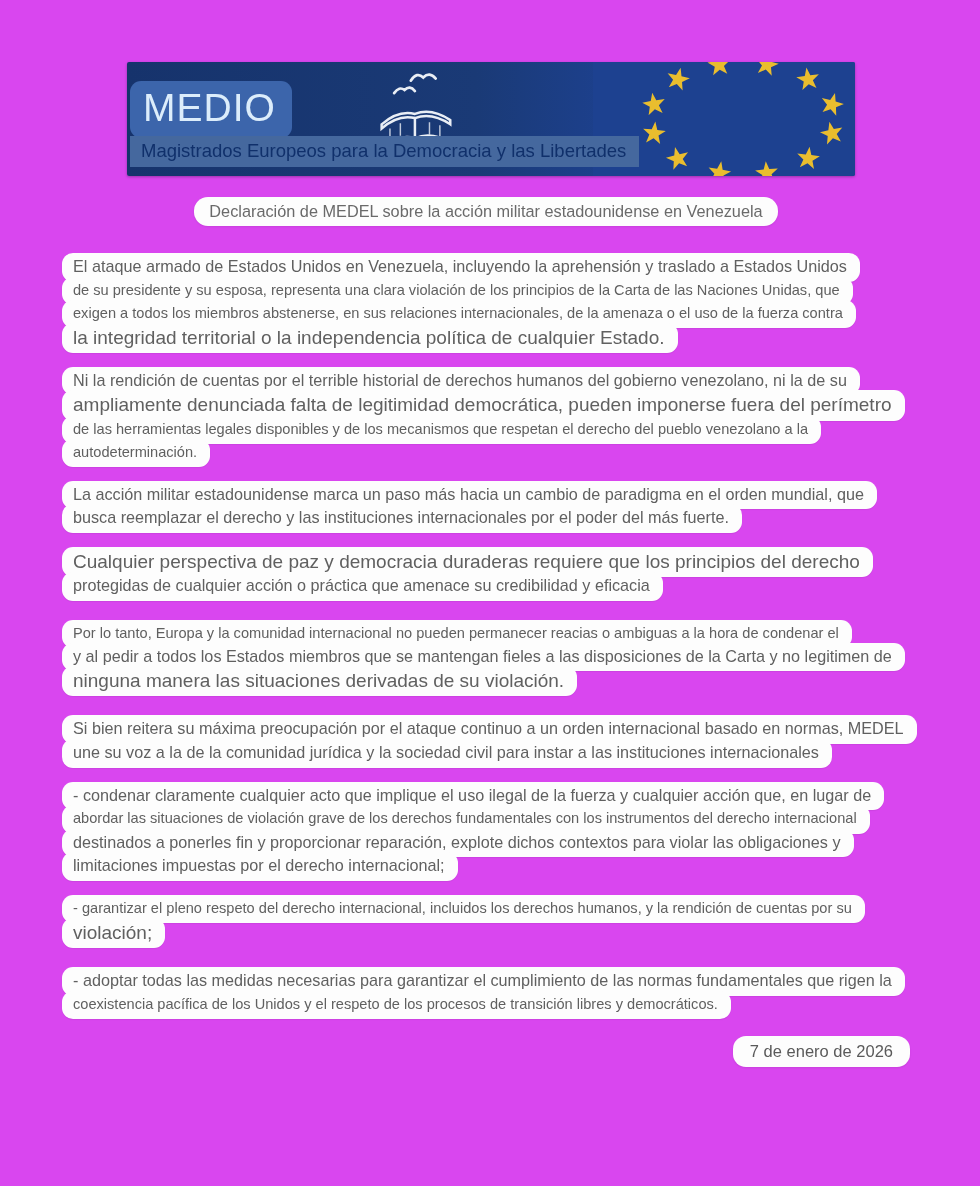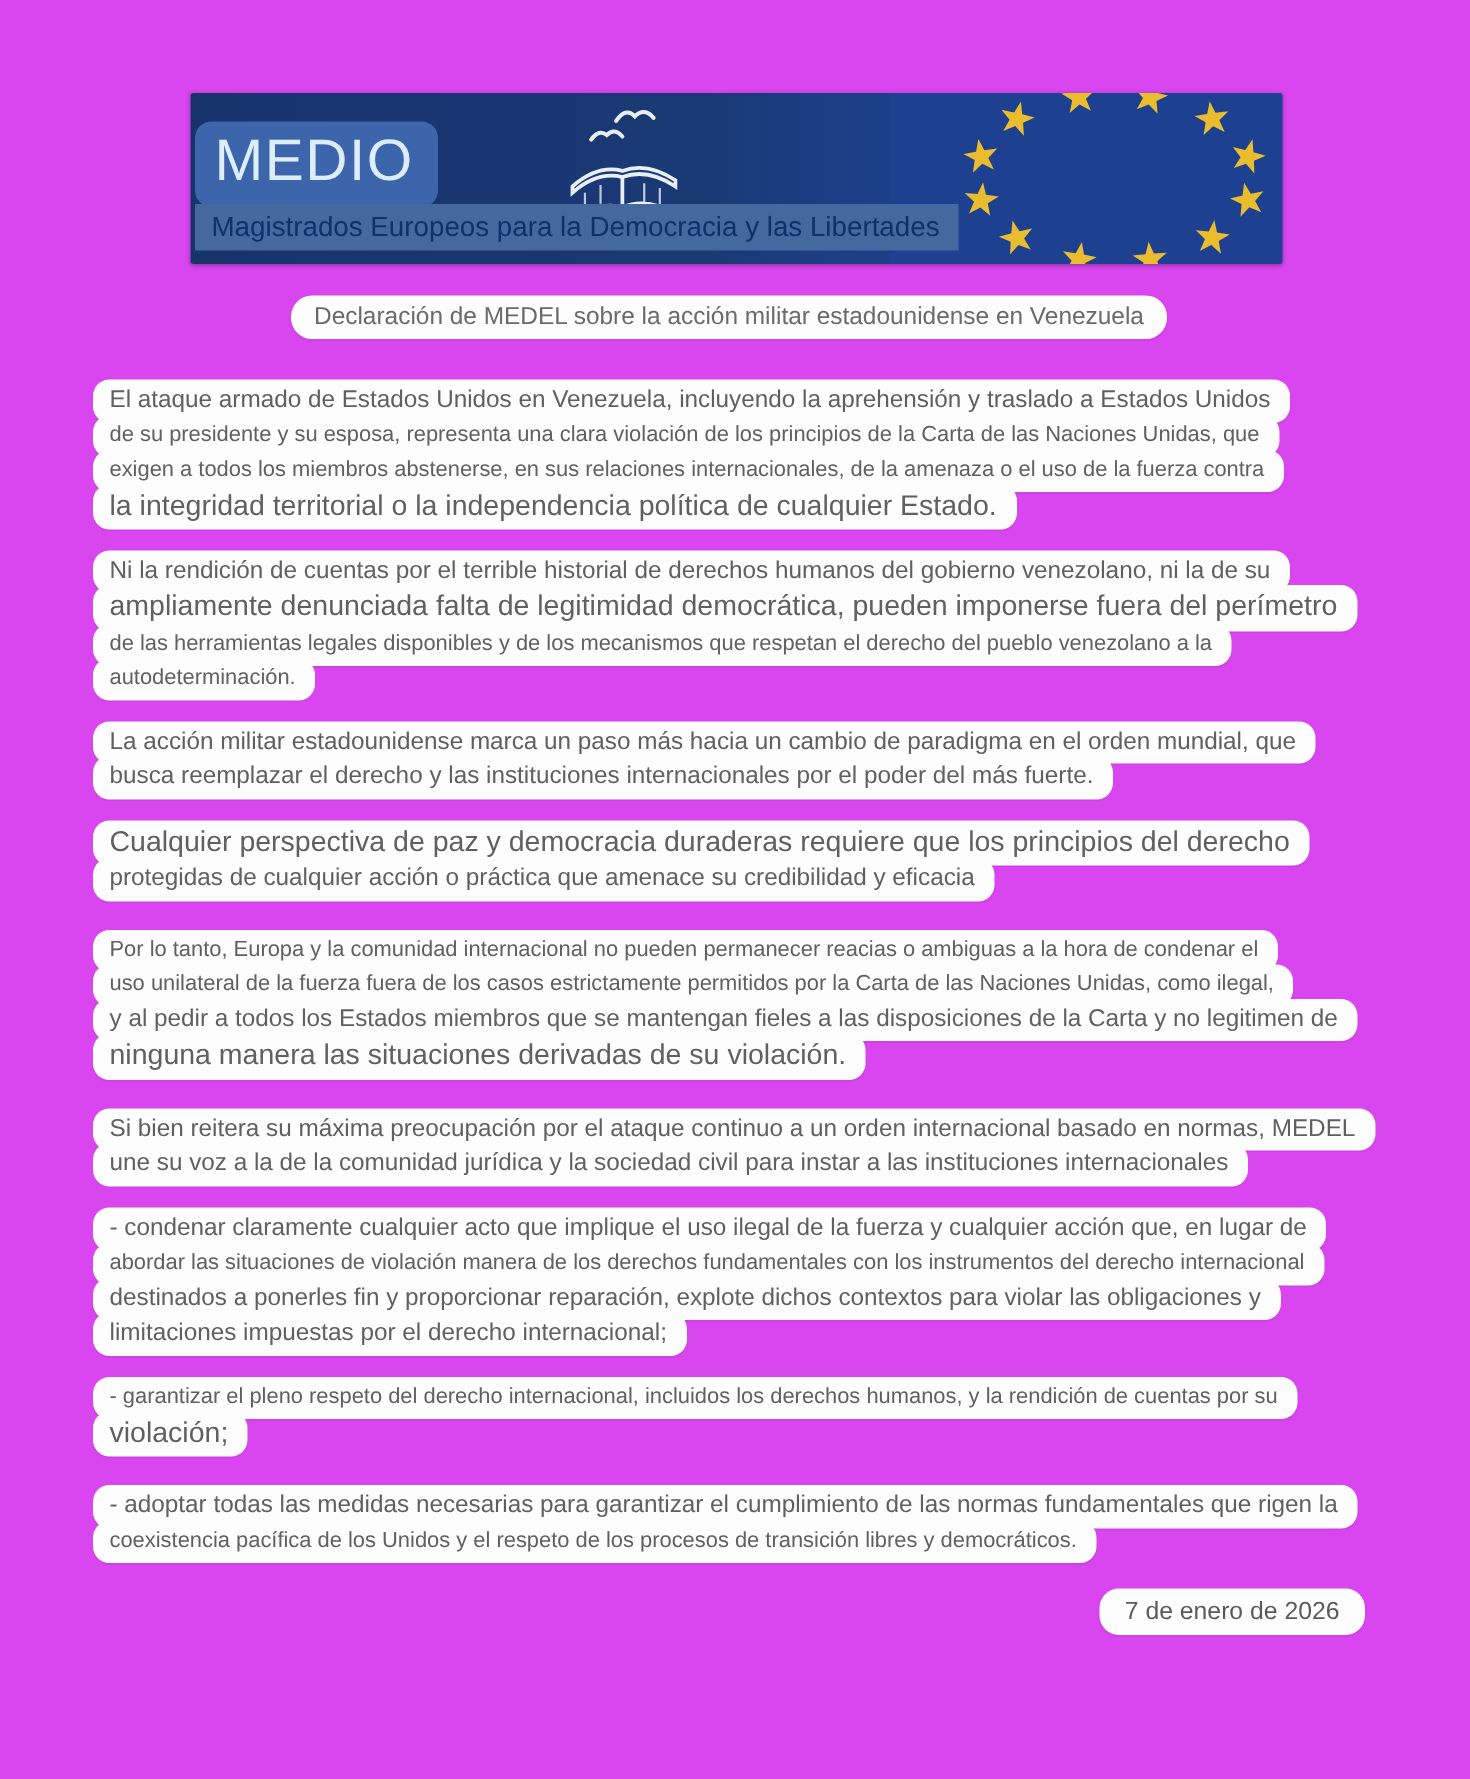--- a/index.html
+++ b/index.html
@@ -133,33 +133,32 @@
       <span class="line md">busca reemplazar el derecho y las instituciones internacionales por el poder del más fuerte.</span>
     </div>
 
     <div class="p gap-lg">
       <span class="line lg">Cualquier perspectiva de paz y democracia duraderas requiere que los principios del derecho</span>
       <span class="line md">protegidas de cualquier acción o práctica que amenace su credibilidad y eficacia</span>
     </div>
 
     <div class="p gap-lg">
       <span class="line sm">Por lo tanto, Europa y la comunidad internacional no pueden permanecer reacias o ambiguas a la hora de condenar el</span>
-      <span class="line sm">uso unilateral de la fuerza fuera de los casos estrictamente permitidos por la Carta de las Naciones Unidas, como ilegal,</span>
       <span class="line md">y al pedir a todos los Estados miembros que se mantengan fieles a las disposiciones de la Carta y no legitimen de</span>
       <span class="line lg">ninguna manera las situaciones derivadas de su violación.</span>
     </div>
 
     <div class="p">
       <span class="line md">Si bien reitera su máxima preocupación por el ataque continuo a un orden internacional basado en normas, MEDEL</span>
       <span class="line md">une su voz a la de la comunidad jurídica y la sociedad civil para instar a las instituciones internacionales</span>
     </div>
 
     <div class="p">
       <span class="line md">- condenar claramente cualquier acto que implique el uso ilegal de la fuerza y cualquier acción que, en lugar de</span>
-      <span class="line sm">abordar las situaciones de violación manera de los derechos fundamentales con los instrumentos del derecho internacional</span>
+      <span class="line sm">abordar las situaciones de violación grave de los derechos fundamentales con los instrumentos del derecho internacional</span>
       <span class="line md">destinados a ponerles fin y proporcionar reparación, explote dichos contextos para violar las obligaciones y</span>
       <span class="line md">limitaciones impuestas por el derecho internacional;</span>
     </div>
 
     <div class="p gap-lg">
       <span class="line sm">- garantizar el pleno respeto del derecho internacional, incluidos los derechos humanos, y la rendición de cuentas por su</span>
       <span class="line lg">violación;</span>
     </div>
 
     <div class="p">

